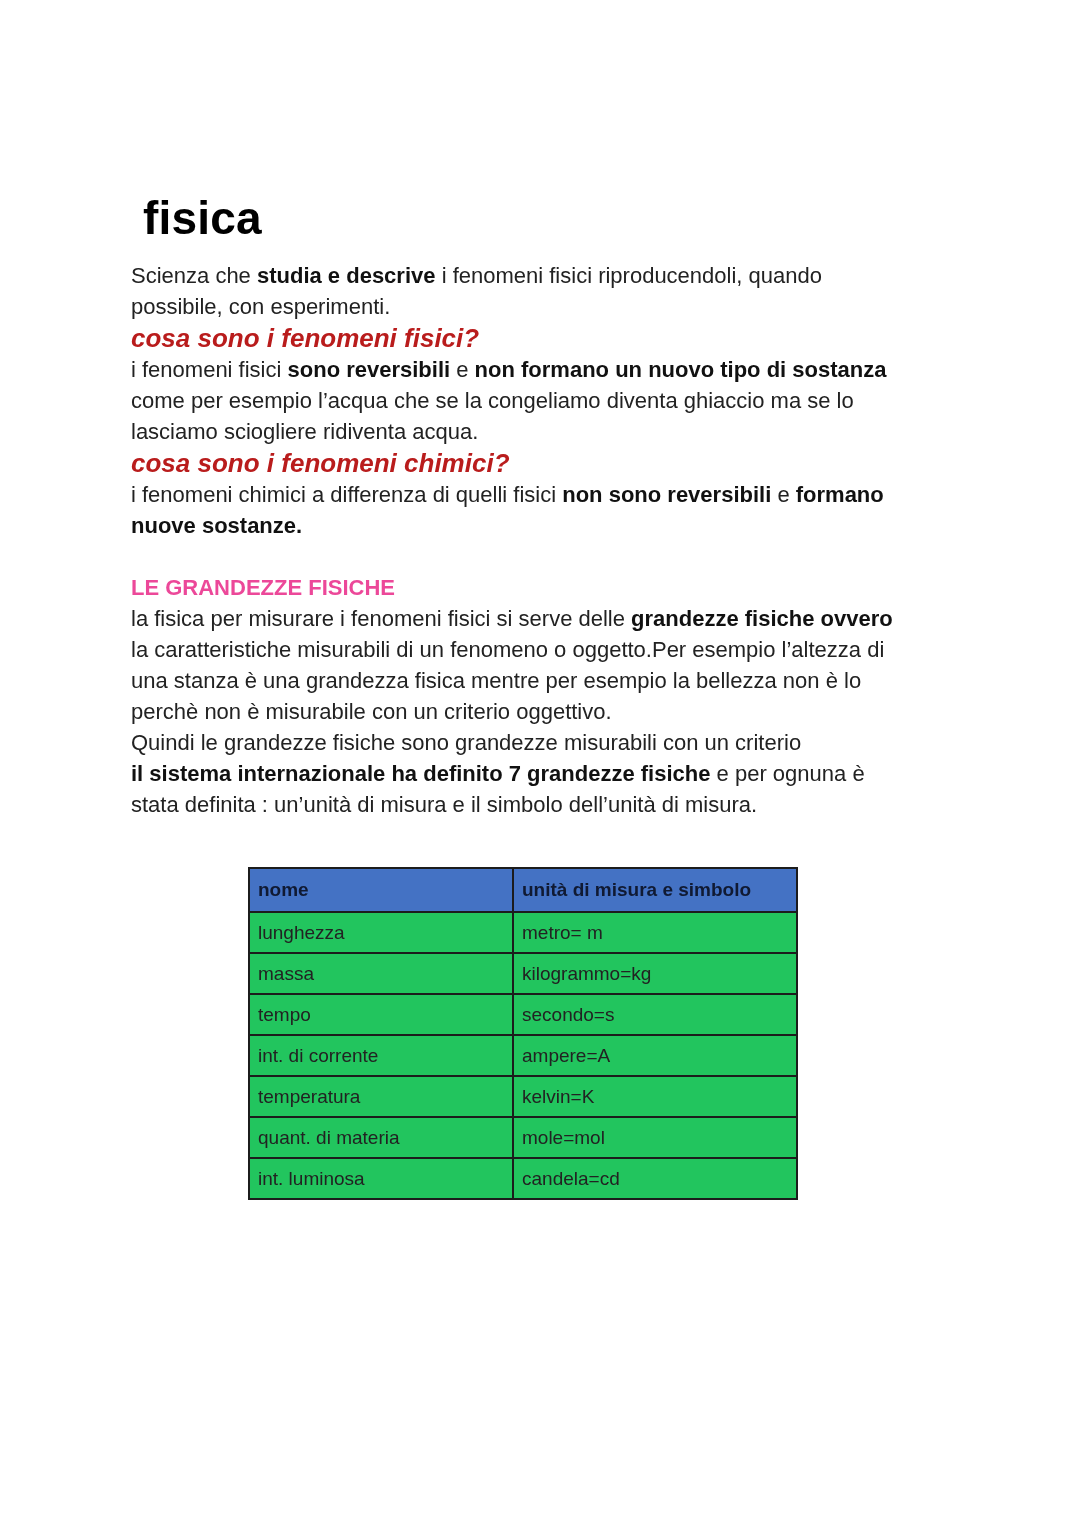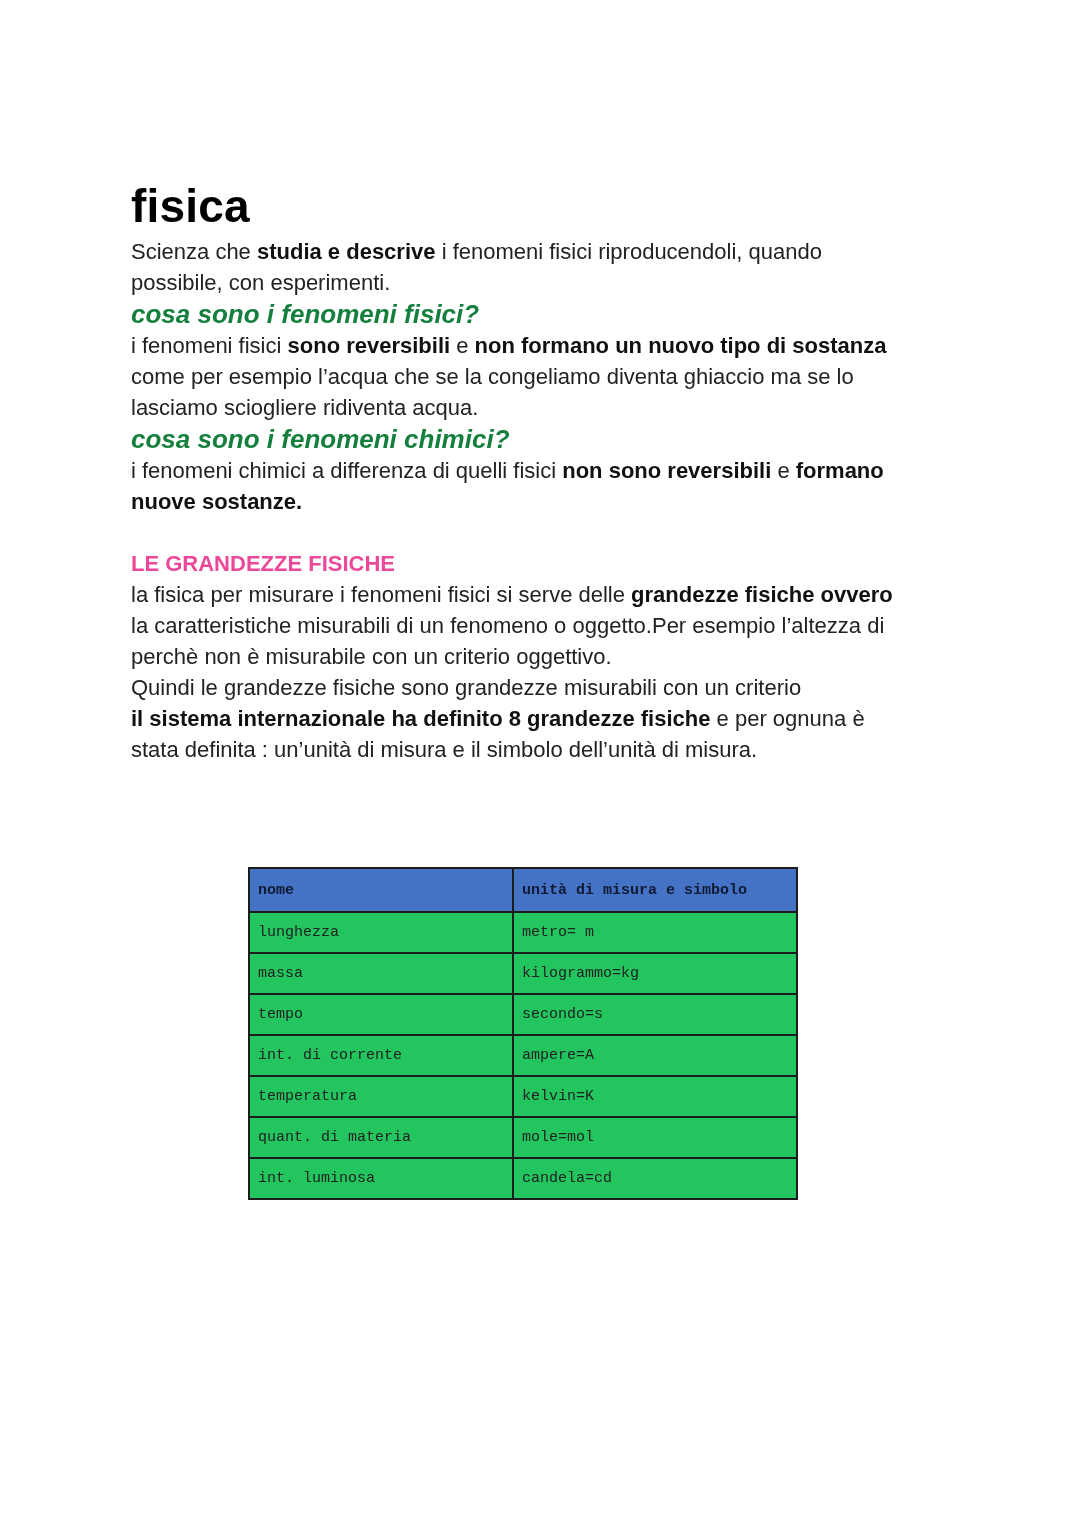--- a/index.html
+++ b/index.html
@@ -18,55 +18,55 @@
     .page {
       position: absolute;
       left: 131px;
       top: 176px;
       width: 830px;
     }
     .title {
       font-size: 46px;
       font-weight: bold;
       line-height: 60px;
-      margin: 0;
+      margin: 12px;
       color: #000;
       letter-spacing: 0.2px;
     }
     p, .line {
       margin: 0;
       font-size: 22px;
       line-height: 31px;
       color: #222;
     }
     b { color: #111; }
     .q {
       font-size: 26px;
       font-weight: bold;
       font-style: italic;
       line-height: 32px;
       margin: 0;
-      color: #15803d;
+      color: #b91c1c;
     }
     .section-heading {
       margin-top: 31px;
       font-size: 22px;
       font-weight: bold;
       line-height: 31px;
       color: #ec4899;
     }
     .table-wrap {
       position: absolute;
       left: 248px;
       top: 867px;
     }
     table {
       border-collapse: collapse;
-      font-family: Liberation Mono, monospace;
-      font-size: 15px;
+      font-family: Liberation Sans, sans-serif;
+      font-size: 19px;
     }
     th, td {
       border: 2px solid #1c1c1c;
       height: 39px;
       padding: 0 8px;
       text-align: left;
       vertical-align: middle;
     }
     th {
       background: #4472c4;
@@ -102,23 +102,24 @@
   <h2 class="q">cosa sono i fenomeni chimici?</h2>
   <div>
     <p class="line"><span>i fenomeni chimici a differenza di quelli fisici </span><b>non sono reversibili</b><span> e </span><b>formano</b></p>
     <p class="line"><b>nuove sostanze.</b></p>
   </div>
 
   <div class="section-heading">LE GRANDEZZE FISICHE</div>
   <div>
     <p class="line"><span>la fisica per misurare i fenomeni fisici si serve delle </span><b>grandezze fisiche ovvero</b></p>
     <p class="line">la caratteristiche misurabili di un fenomeno o oggetto.Per esempio l’altezza di</p>
+    <p class="line">una stanza è una grandezza fisica mentre per esempio la bellezza non è lo</p>
     <p class="line">perchè non è misurabile con un criterio oggettivo.</p>
     <p class="line">Quindi le grandezze fisiche sono grandezze misurabili con un criterio</p>
-    <p class="line"><b>il sistema internazionale ha definito 8 grandezze fisiche</b><span> e per ognuna  è</span></p>
+    <p class="line"><b>il sistema internazionale ha definito 7 grandezze fisiche</b><span> e per ognuna  è</span></p>
     <p class="line">stata definita : un’unità di misura e il simbolo dell’unità di misura.</p>
   </div>
 </div>
 
 <div class="table-wrap">
   <table>
     <thead>
       <tr>
         <th class="c1">nome</th>
         <th class="c2">unità di misura e simbolo</th>

